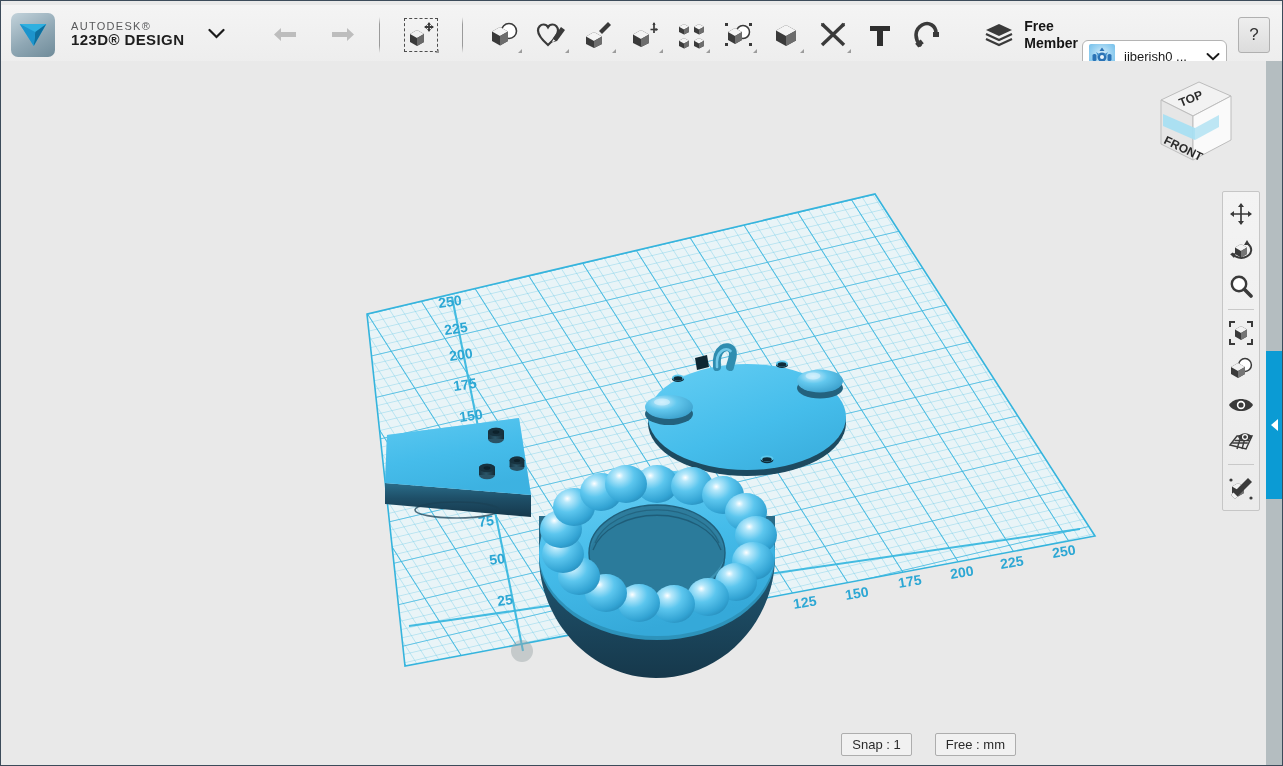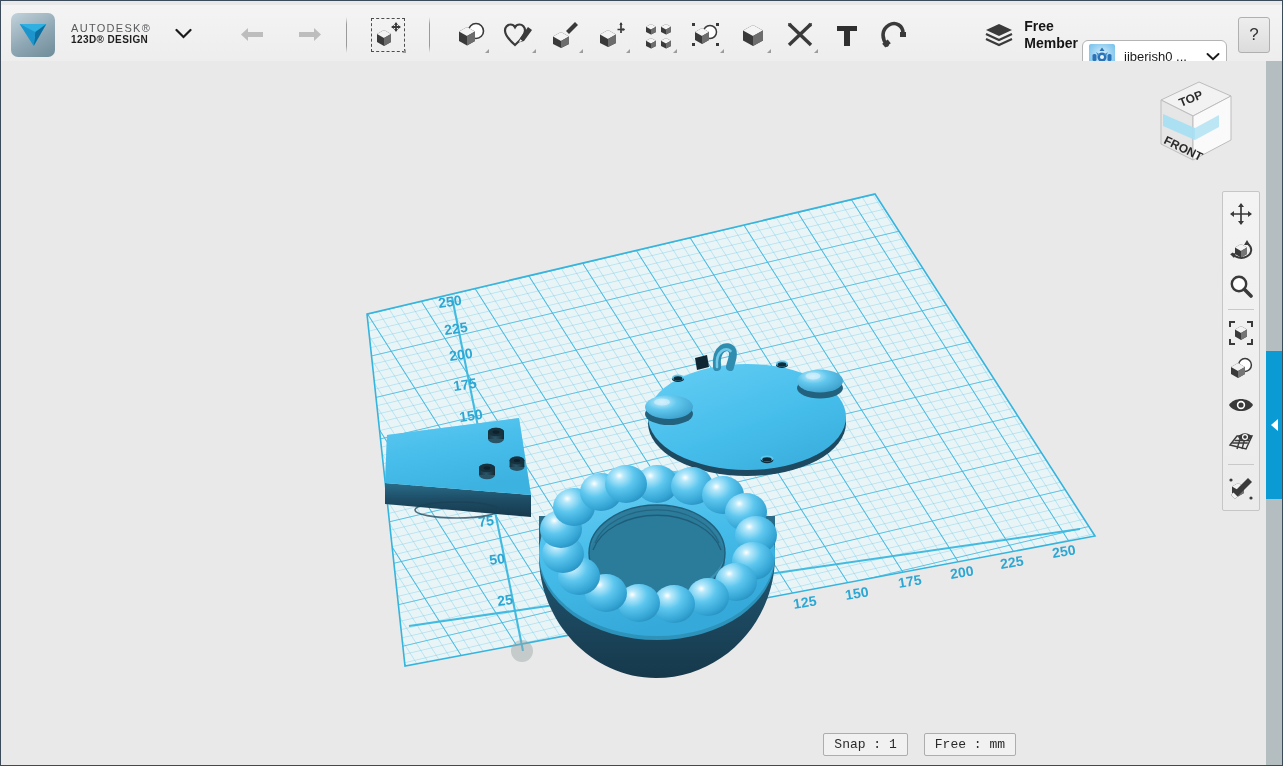--- a/index.html
+++ b/index.html
@@ -16,21 +16,21 @@
   #header{position:absolute;left:0;top:4px;width:1281px;height:60px;
     background:linear-gradient(#f4f4f4,#ededed);
     border-bottom:1px solid #bfbfbf;display:flex;align-items:center;box-sizing:border-box;}
 
   .logo-box{width:44px;height:44px;margin-left:10px;border-radius:7px;
     background:linear-gradient(150deg,#c3d3db,#8fa7b4 55%,#6f8b99);
     display:flex;align-items:center;justify-content:center;flex:none;}
   .logo-mark{width:30px;height:28px;}
   .brand{margin-left:16px;line-height:1.05;flex:none;}
   .brand .b1{font-size:11px;letter-spacing:1.3px;color:#58595b;}
-  .brand .b2{font-size:10px;letter-spacing:0.4px;color:#1d1d1d;font-weight:bold;}
+  .brand .b2{font-size:15px;letter-spacing:0.4px;color:#1d1d1d;font-weight:bold;}
   .brand-caret{margin-left:24px;color:#222;font-size:13px;flex:none;cursor:pointer;}
 
   .hist{margin-left:46px;display:flex;gap:30px;flex:none;}
   .arw{width:28px;height:22px;cursor:pointer;}
 
   .divider{width:1px;height:36px;margin:0 22px;flex:none;
     background:linear-gradient(transparent,#9a9a9a 20%,#9a9a9a 80%,transparent);}
 
   .tool{width:38px;height:38px;display:flex;align-items:center;justify-content:center;
     position:relative;cursor:pointer;flex:none;}
@@ -72,21 +72,21 @@
 
   
   #edge{position:absolute;right:0;top:0;width:16px;height:704px;background:#b4bdc0;}
   #edge-tab{position:absolute;left:0;top:290px;width:16px;height:148px;background:#0b9bd4;
     display:flex;align-items:center;justify-content:center;cursor:pointer;}
   #edge-tab .tri{width:0;height:0;border-top:6px solid transparent;border-bottom:6px solid transparent;
     border-right:7px solid #ffffff;}
 
   
   #status{position:absolute;left:0;bottom:0;width:1031px;height:42px;background:#e9e9e9;
-    display:flex;align-items:center;justify-content:flex-end;padding-right:16px;box-sizing:border-box;gap:16px;font-family:Liberation Mono, monospace;}
+    display:flex;align-items:center;justify-content:flex-end;padding-right:16px;box-sizing:border-box;gap:23px;}
   .statbox{height:23px;min-width:70px;padding:0 10px;box-sizing:border-box;
     border:1px solid #adadad;background:#f1f1f1;border-radius:2px;
     display:flex;align-items:center;justify-content:center;font-size:13px;color:#2a2a2a;cursor:pointer;}
 </style>
 </head>
 <body>
 
 <div id="app">
 
   <div id="header">

